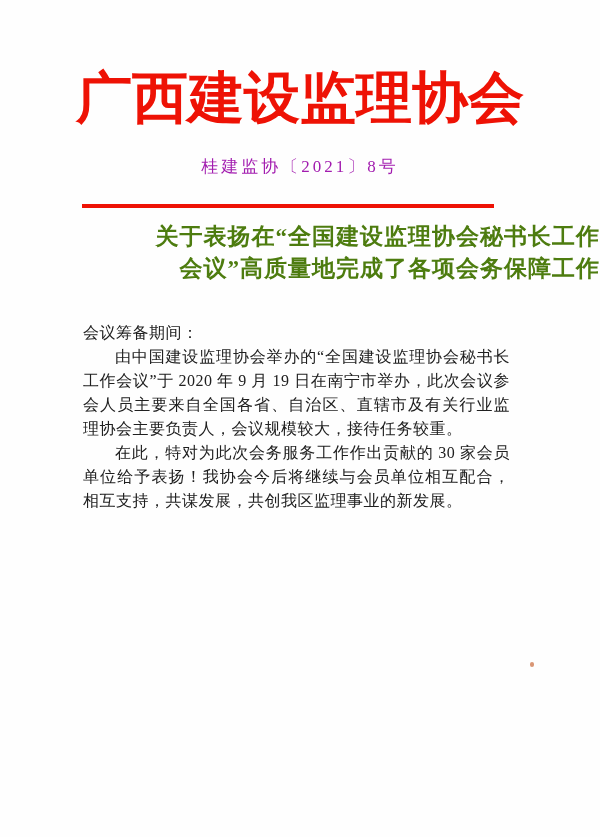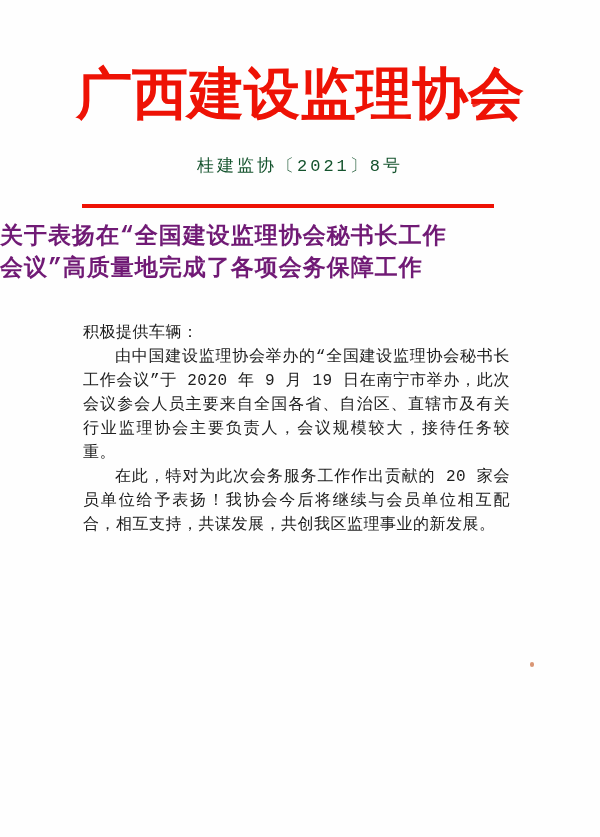--- a/index.html
+++ b/index.html
@@ -8,55 +8,55 @@
   }
   * { box-sizing: border-box; }
   html, body { margin: 0; padding: 0; background: #888; }
   .page {
     position: relative;
     width: 600px;
     height: 837px;
     margin: 0 auto;
     background: #fefefe;
     overflow: hidden;
-    font-family: Liberation Mono, monospace;
+    font-family: Liberation Serif, serif;
     color: var(--text_black);
   }
   .org-title {
     margin-top: 58px;
     text-align: center;
     color: var(--accent_red);
     font-size: 56px;
     font-weight: bold;
     line-height: 80px;
     letter-spacing: 0px;
     white-space: nowrap;
   }
   .doc-number {
     margin-top: 18px;
     text-align: center;
     font-size: 17px;
     letter-spacing: 3px;
-    color: #14532d;
+    color: #a21caf;
     line-height: 22px;
   }
   .red-rule {
     margin-top: 26px;
     margin-left: 82px;
     width: 412px;
     height: 4px;
     background: var(--accent_red);
   }
   .doc-title {
     margin-top: 13px;
-    text-align: left;
+    text-align: right;
     font-weight: bold;
     font-size: 23px;
     line-height: 32px;
-    color: #701a75;
+    color: #4d7c0f;
     letter-spacing: 1px;
   }
   .body-text {
     margin: 36px 90px 0 83px;
     font-size: 16px;
     line-height: 24px;
     text-align: justify;
     letter-spacing: 0.5px;
     color: #202020;
   }
@@ -95,21 +95,21 @@
   <div class="doc-number">桂建监协〔2021〕8号</div>
 
   <div class="red-rule"></div>
 
   <div class="doc-title">
     <div>关于表扬在“全国建设监理协会秘书长工作</div>
     <div>会议”高质量地完成了各项会务保障工作</div>
   </div>
 
   <div class="body-text">
-    <p class="salutation">积极提供车辆：</p>
+    <p class="salutation">会议筹备期间：</p>
     <p class="para">由中国建设监理协会举办的“全国建设监理协会秘书长工作会议”于 2020 年 9 月 19 日在南宁市举办，此次会议参会人员主要来自全国各省、自治区、直辖市及有关行业监理协会主要负责人，会议规模较大，接待任务较重。</p>
-    <p class="para">在此，特对为此次会务服务工作作出贡献的 20 家会员单位给予表扬！我协会今后将继续与会员单位相互配合，相互支持，共谋发展，共创我区监理事业的新发展。</p>
+    <p class="para">在此，特对为此次会务服务工作作出贡献的 30 家会员单位给予表扬！我协会今后将继续与会员单位相互配合，相互支持，共谋发展，共创我区监理事业的新发展。</p>
   </div>
 
   <span class="artifact artifact-1"></span>
   <span class="artifact artifact-2"></span>
 
 </div>
 
 </body></html>

